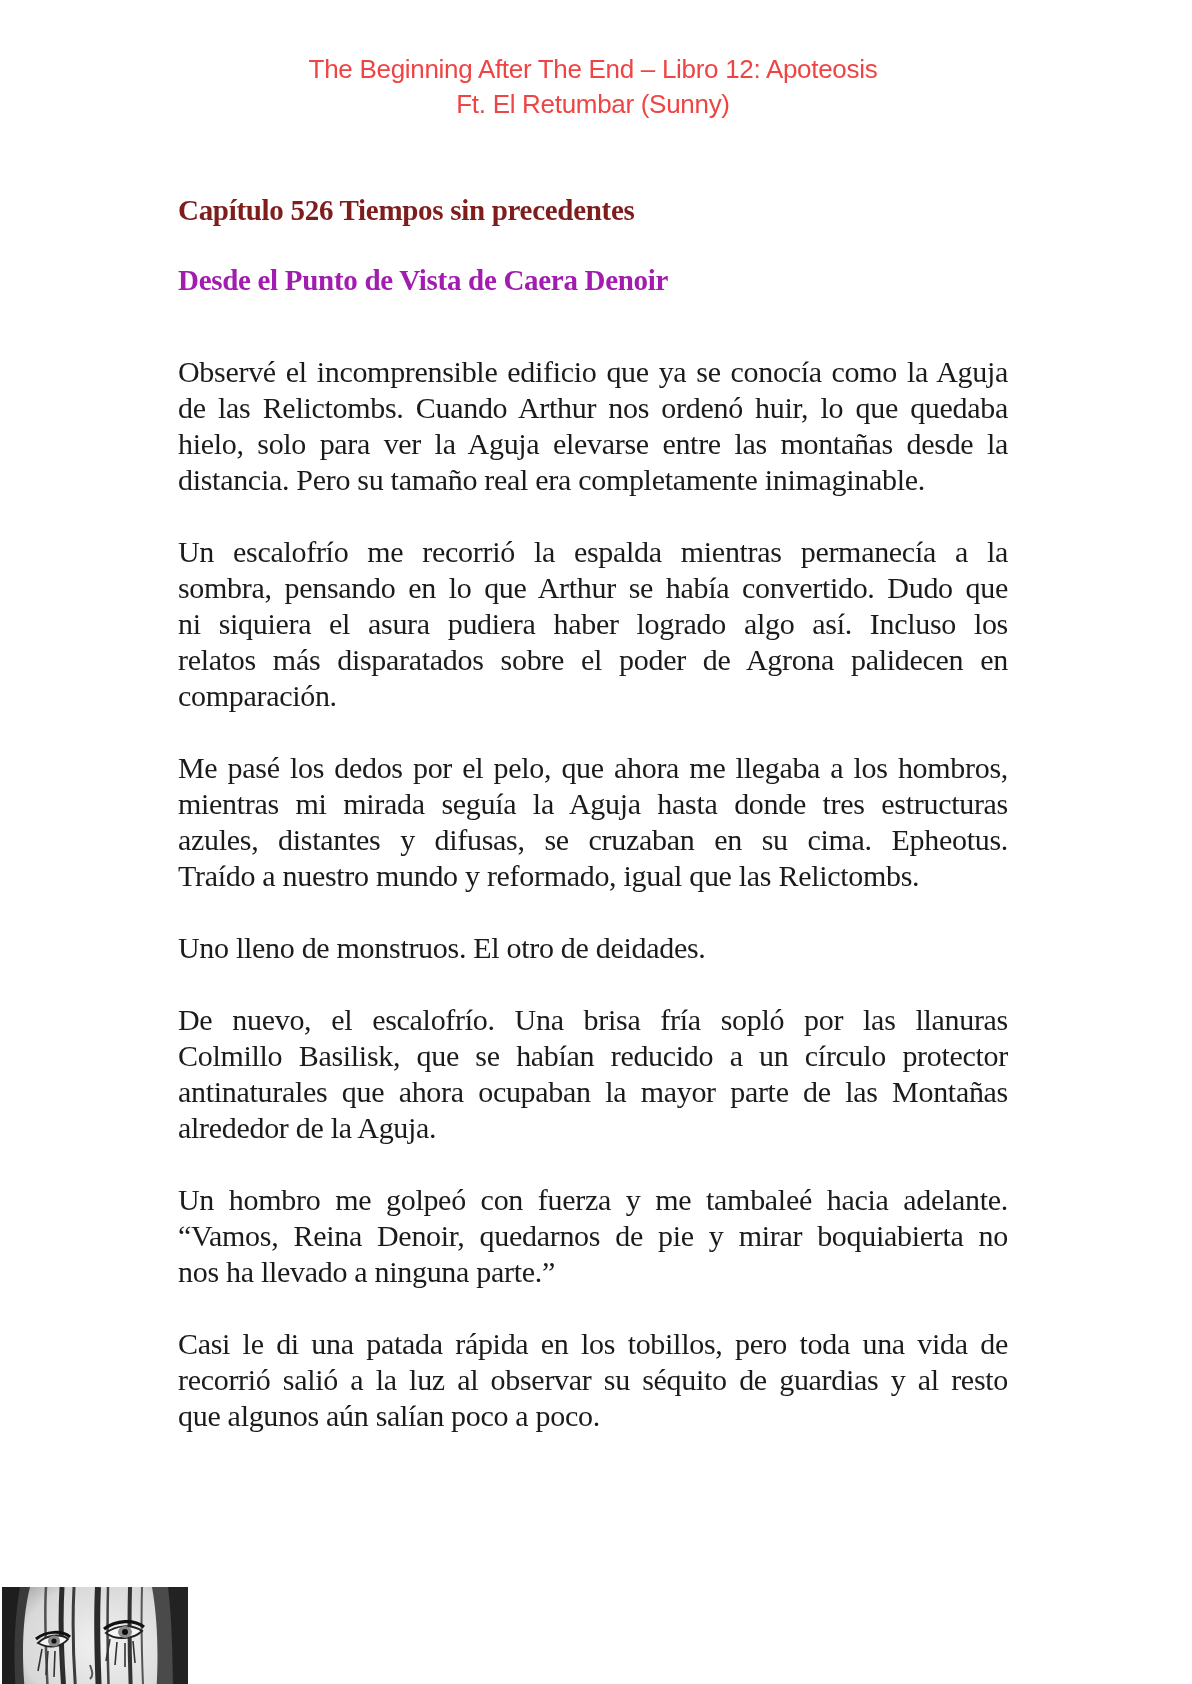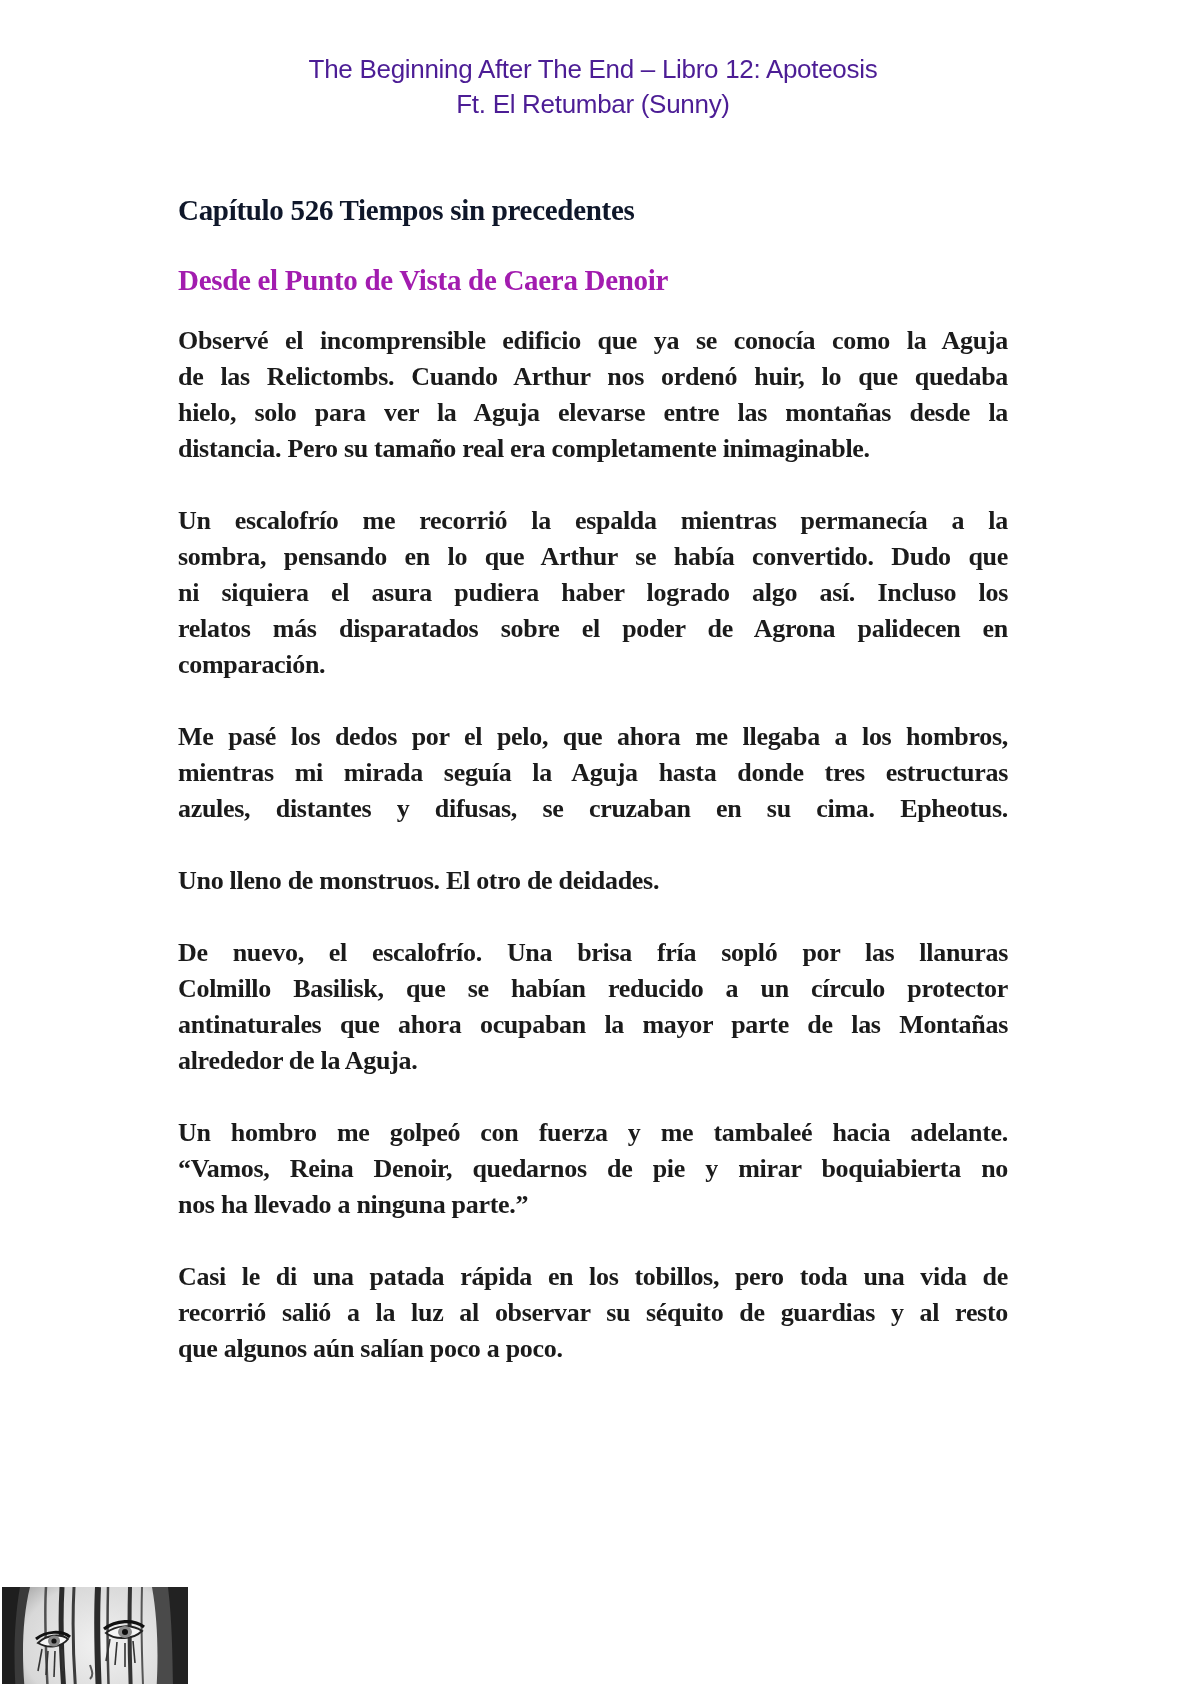--- a/index.html
+++ b/index.html
@@ -21,44 +21,43 @@
     top: 0;
     width: 830px;
   }
   .doc-header {
     margin-top: 52px;
     text-align: center;
     font-family: "Liberation Sans", sans-serif;
     font-size: 26px;
     line-height: 35px;
     letter-spacing: -0.3px;
-    color: #4c1d95;
+    color: #ef4444;
   }
   .chapter-title {
     margin-top: 70px;
     font-size: 29px;
     line-height: 36px;
     font-weight: bold;
     letter-spacing: -0.3px;
-    color: #0f172a;
+    color: #7f1d1d;
   }
   .pov-title {
     margin-top: 34px;
     font-size: 29px;
     line-height: 36px;
     font-weight: bold;
     letter-spacing: -0.3px;
     color: #a21caf;
   }
   .paragraphs {
-    margin-top: 25px;
-    font-size: 26px;
+    margin-top: 56px;
+    font-size: 30px;
     line-height: 36px;
     letter-spacing: -0.3px;
-    font-weight: bold;
   }
   .para {
     margin: 0 0 36px 0;
   }
   .line {
     text-align: justify;
     text-align-last: justify;
     white-space: normal;
   }
   .line.last {
@@ -101,20 +100,21 @@
         <div class="line">Un escalofrío me recorrió la espalda mientras permanecía a la</div>
         <div class="line">sombra, pensando en lo que Arthur se había convertido. Dudo que</div>
         <div class="line">ni siquiera el asura pudiera haber logrado algo así. Incluso los</div>
         <div class="line">relatos más disparatados sobre el poder de Agrona palidecen en</div>
         <div class="line last">comparación.</div>
       </div>
       <div class="para">
         <div class="line">Me pasé los dedos por el pelo, que ahora me llegaba a los hombros,</div>
         <div class="line">mientras mi mirada seguía la Aguja hasta donde tres estructuras</div>
         <div class="line">azules, distantes y difusas, se cruzaban en su cima. Epheotus.</div>
+        <div class="line last">Traído a nuestro mundo y reformado, igual que las Relictombs.</div>
       </div>
       <div class="para">
         <div class="line last">Uno lleno de monstruos. El otro de deidades.</div>
       </div>
       <div class="para">
         <div class="line">De nuevo, el escalofrío. Una brisa fría sopló por las llanuras</div>
         <div class="line">Colmillo Basilisk, que se habían reducido a un círculo protector</div>
         <div class="line">antinaturales que ahora ocupaban la mayor parte de las Montañas</div>
         <div class="line last">alrededor de la Aguja.</div>
       </div>

